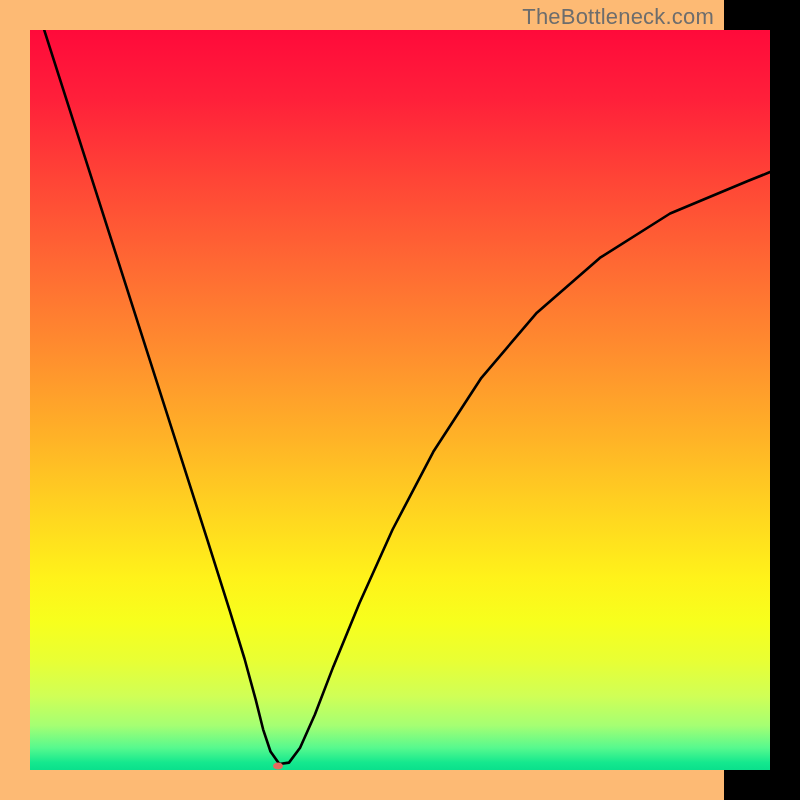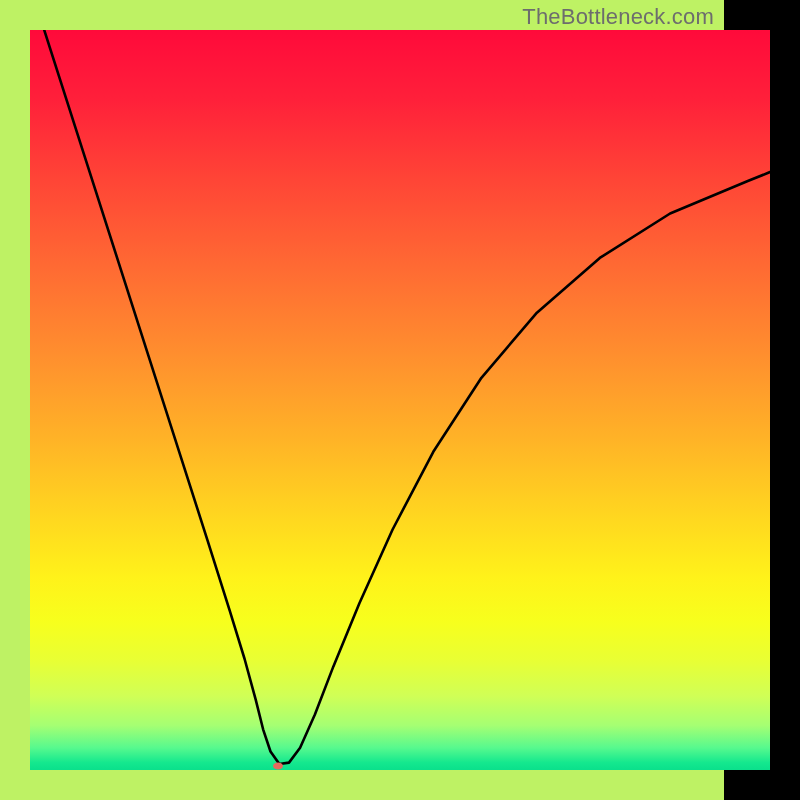--- a/index.html
+++ b/index.html
@@ -8,21 +8,21 @@
     width: 800px;
     height: 800px;
     overflow: hidden;
     background: #000;
     font-family: Arial, Helvetica, sans-serif;
   }
   .frame {
     position: relative;
     width: 724px;
     height: 800px;
-    background: #bef264;
+    background: #fdba74;
   }
   .watermark {
     position: absolute;
     top: 4px;
     right: 10px;
     color: #6d6d6d;
     font-size: 22px;
     font-weight: 500;
     letter-spacing: 0.2px;
     z-index: 10;

